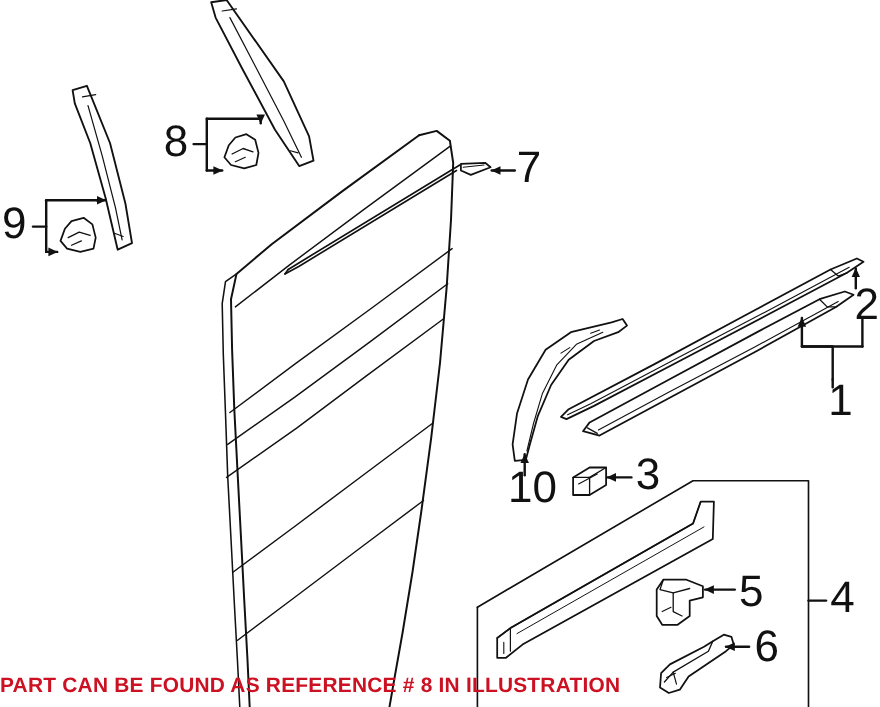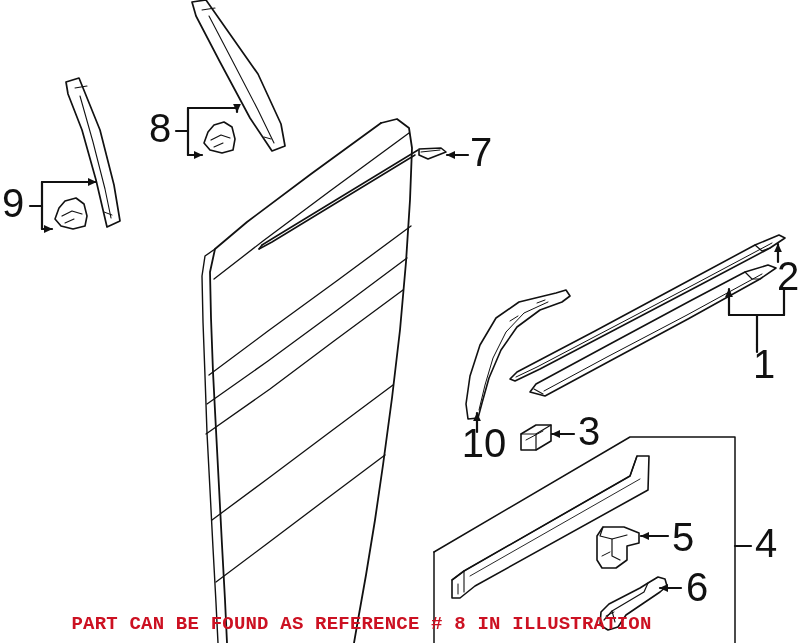--- a/index.html
+++ b/index.html
@@ -30,22 +30,21 @@
     font-family: "Liberation Sans", sans-serif;
     font-size: 40px;
     font-weight: 400;
     fill: #111111;
     dominant-baseline: middle;
   }
   .footer-note {
     position: absolute;
     left: 0;
     width: 723px;
-    text-align: center;
-    font-family: Liberation Mono, monospace;
+    font-family: Liberation Sans, sans-serif;
     font-weight: bold;
     letter-spacing: 0.2px;
     color: #CC1122;
     white-space: nowrap;
   }
 </style>
 </head>
 <body>
 
 <div id="stage">

